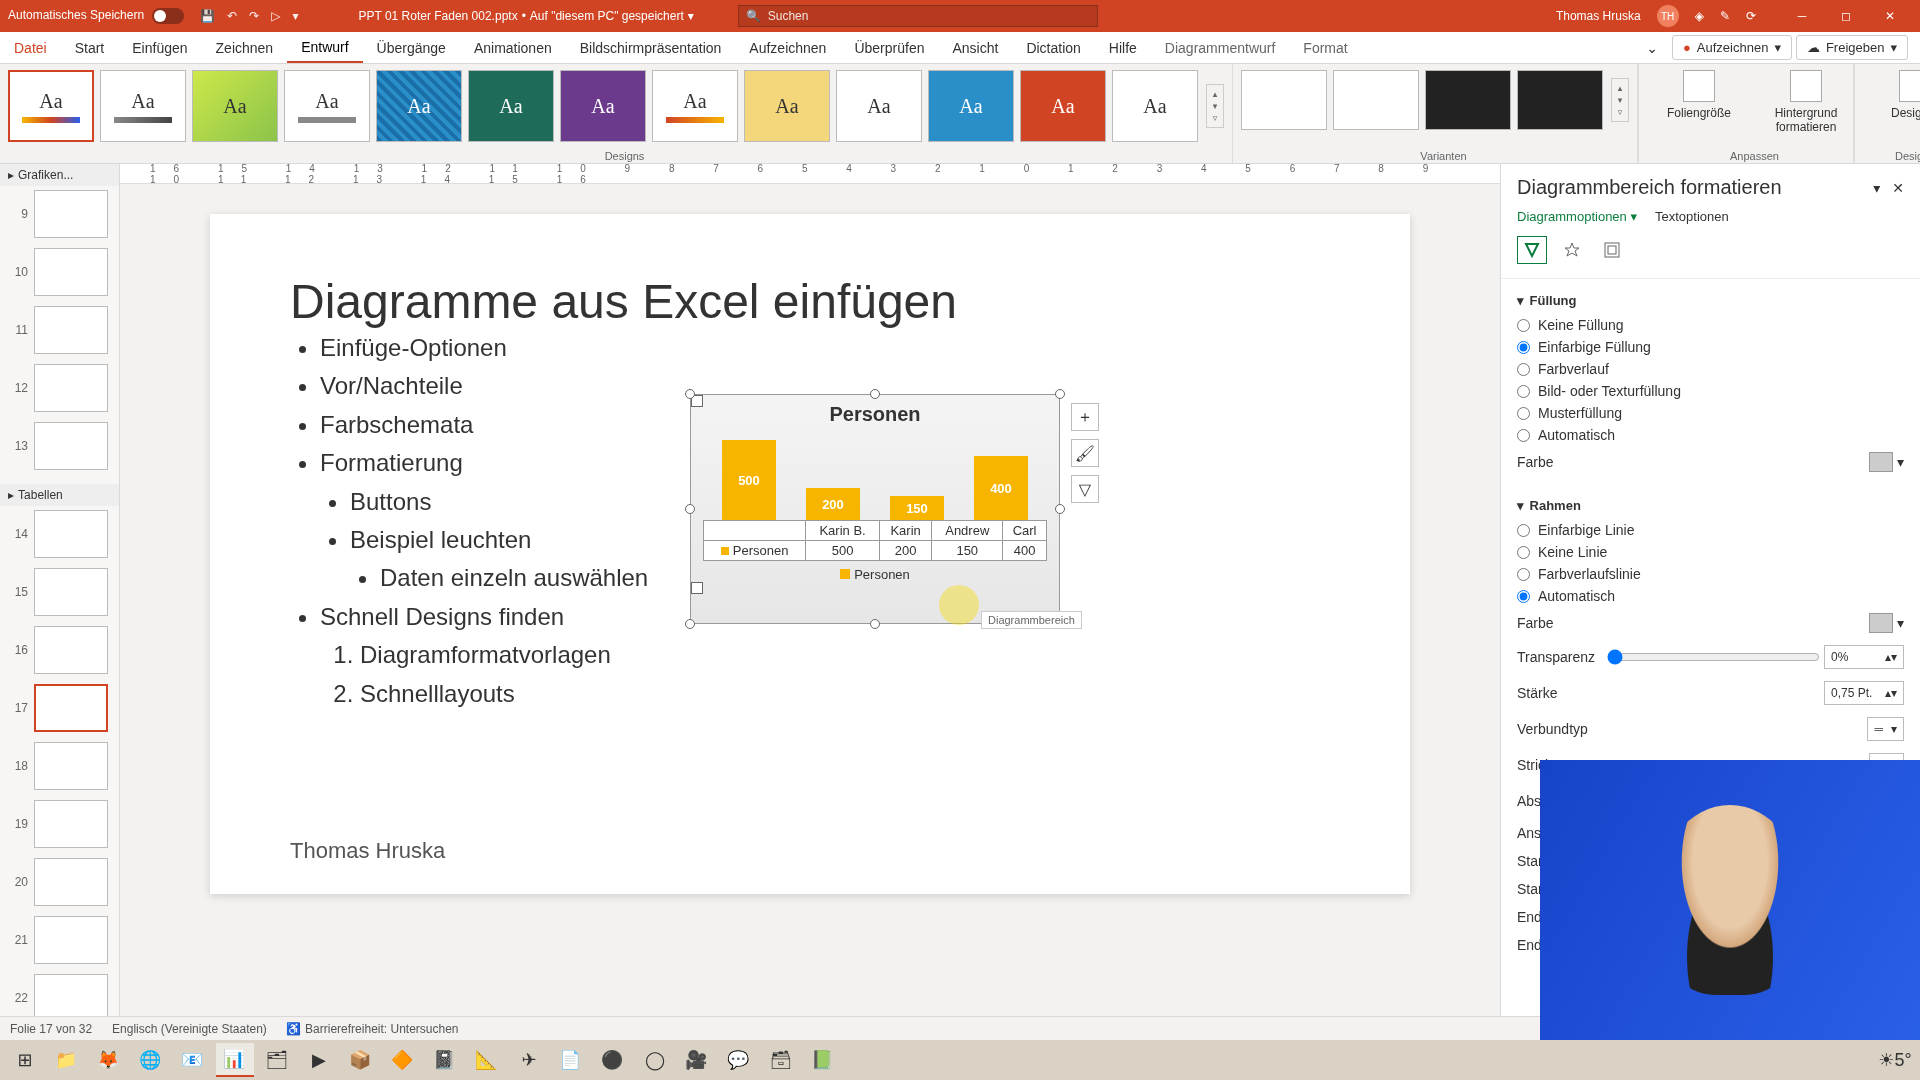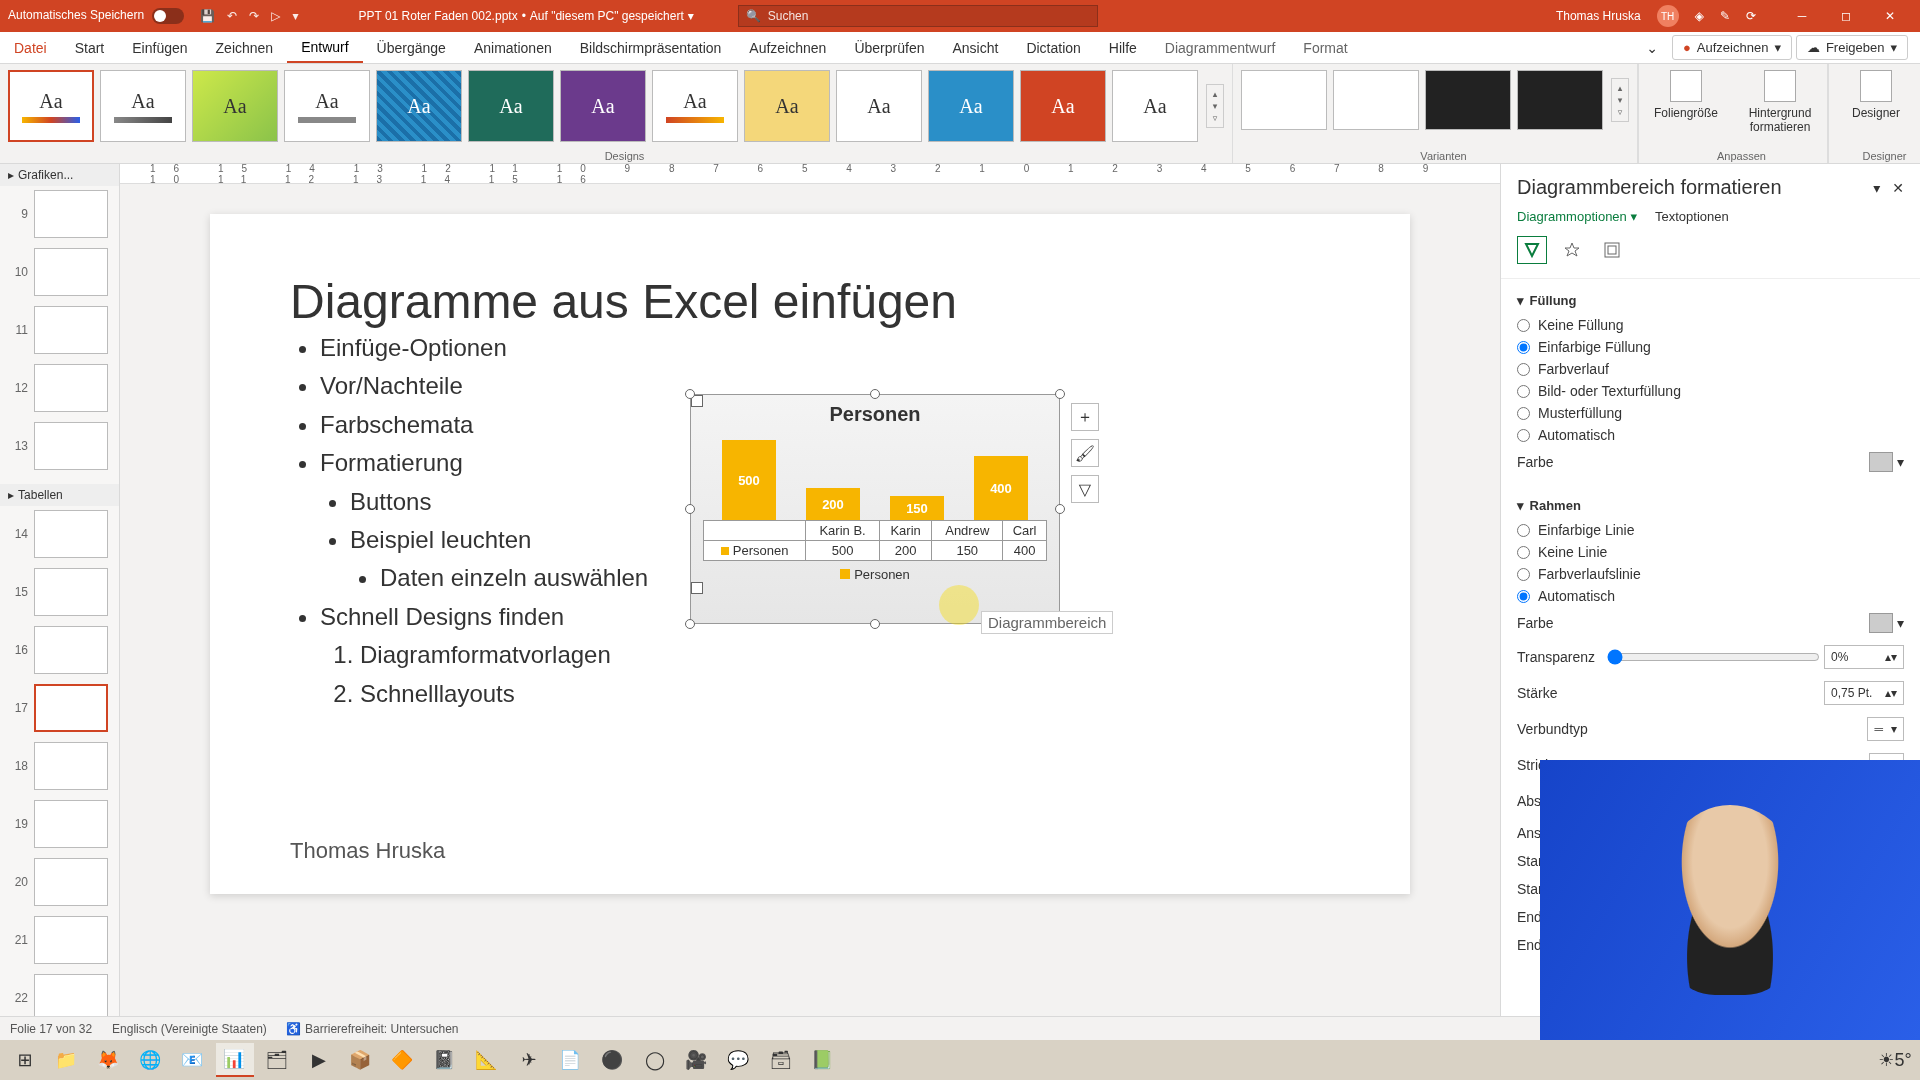--- a/index.html
+++ b/index.html
@@ -35,21 +35,21 @@
 .themes { display:flex; gap:6px; align-items:center; padding:6px 8px 0 8px; flex-wrap:nowrap;}
 .themethumb { width:86px; height:72px; border:1px solid #bbb; background:#fff; display:flex; flex-direction:column; align-items:center; justify-content:center; font-size:20px; font-family:serif;}
 .themethumb .bar { height:6px; width:70%; margin-top:4px;}
 .themethumb.sel { border:2px solid #d04423; }
 .themegroup { position:relative; border-right:1px solid #ddd; padding-bottom:2px;}
 .grouplbl { position:absolute; bottom:1px; left:0; right:0; text-align:center; font-size:11px; color:#666;padding-left:17px;}
 .variants { display:flex; gap:6px; align-items:center; padding:6px 8px;}
 .varthumb { width:86px; height:60px; border:1px solid #bbb; background:#fff;}
 .varthumb.dark { background:#222;}
 .ribright { display:flex; align-items:flex-start; padding:6px 12px; gap:24px; border-left:1px solid #ddd;}
-.ribbtn { display:flex; flex-direction:column; align-items:center; gap:4px; font-size:12px; text-align:center; min-width:70px;}
+.ribbtn { display:flex; flex-direction:column; align-items:center; gap:4px; font-size:12px; text-align:center; min-width:70px;margin-left:13px;}
 .ribicon { width:32px; height:32px; border:1px solid #aaa; background:#fff;}
 .expander { width:18px; display:flex; flex-direction:column; justify-content:center; padding:4px 0; gap:2px; border:1px solid #ccc; margin-left:2px; align-self:center;}
 .expander span { height:10px; text-align:center; font-size:9px; color:#666;}
 
 
 .main { display:flex; height: calc(1080px - 32px - 32px - 100px - 24px - 40px); }
 .thumbpanel { width:120px; background:#f7f6f5; border-right:1px solid #d9d9d9; overflow:hidden; position:relative;}
 .panelhdr { font-size:12px; padding:4px 8px; display:flex; align-items:center; gap:4px; background:#eee;}
 .thumbs { padding:4px 10px;}
 .slideitem { display:flex; align-items:center; gap:6px; margin-bottom:10px;}
@@ -80,21 +80,21 @@
 .bars { display:flex; align-items:flex-end; justify-content:space-around; height:90px; padding:0 16px;}
 .bar { width:54px; background:#f7b500; color:#fff; text-align:center; font-size:13px; display:flex; align-items:center; justify-content:center; font-weight:bold;}
 .datatable { margin:0 12px; font-size:13px; border-collapse:collapse; width:calc(100% - 24px);}
 .datatable td,.datatable th { border:1px solid #999; padding:2px 4px; text-align:center; background:#fff;}
 .datatable th.rowhdr { background:#fff; font-weight:normal;}
 .legend { text-align:center; font-size:13px; padding-top:6px;}
 .legend .sw { display:inline-block; width:10px; height:10px; background:#f7b500; margin-right:4px;}
 .chart-flyout { position:absolute; right:-40px; top:8px; display:flex; flex-direction:column; gap:8px;}
 .flybtn { width:28px; height:28px; border:1px solid #bbb; background:#fff; display:flex; align-items:center; justify-content:center; font-size:16px;}
 .highlight-marker { position:absolute; width:40px; height:40px; border-radius:50%; background:rgba(247,220,0,.4); left:248px; top:190px;}
-.tooltip { position:absolute; left:290px; top:216px; background:#fff; border:1px solid #ccc; padding:2px 6px; font-size:15px; color:#666;}
+.tooltip { position:absolute; left:290px; top:216px; background:#fff; border:1px solid #ccc; padding:2px 6px; font-size:11px; color:#666;}
 
 
 .formatpane { width:420px; background:#fff; border-left:1px solid #d9d9d9; display:flex; flex-direction:column;}
 .formatpane .hdr { display:flex; align-items:center; justify-content:space-between; padding:12px 16px 6px; }
 .formatpane .hdr h2 { font-size:20px; font-weight:400; color:#333;}
 .fp-tabs { display:flex; gap:18px; padding:4px 16px; font-size:13px;}
 .fp-tabs span:first-child { color:#0a7d3e; }
 .fp-icons { display:flex; gap:10px; padding:8px 16px 14px; border-bottom:1px solid #eee;}
 .fp-iconbtn { width:30px; height:28px; border:1px solid transparent; display:flex; align-items:center; justify-content:center;}
 .fp-iconbtn.active { border:1px solid #0a7d3e;}

